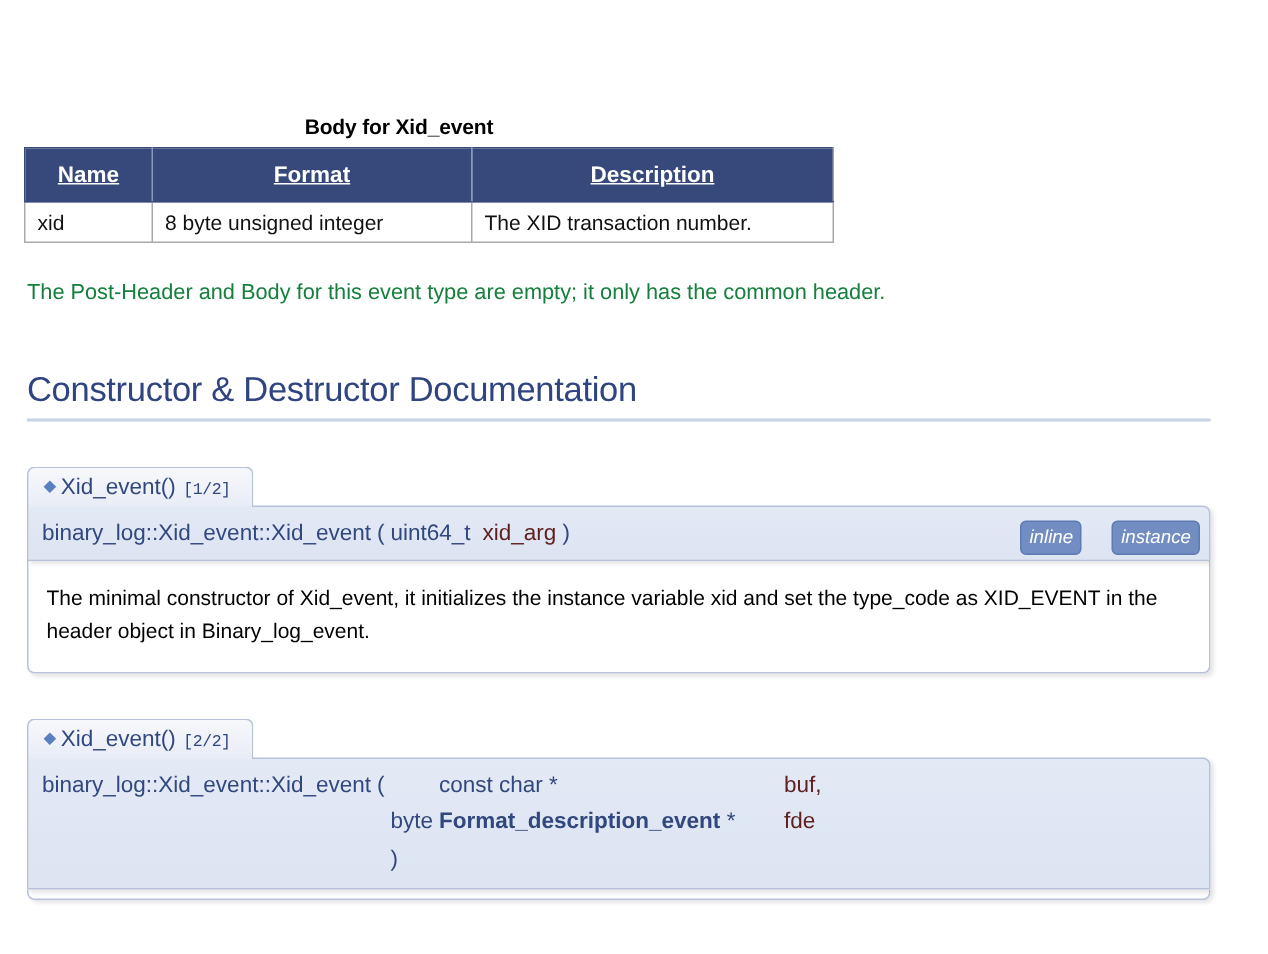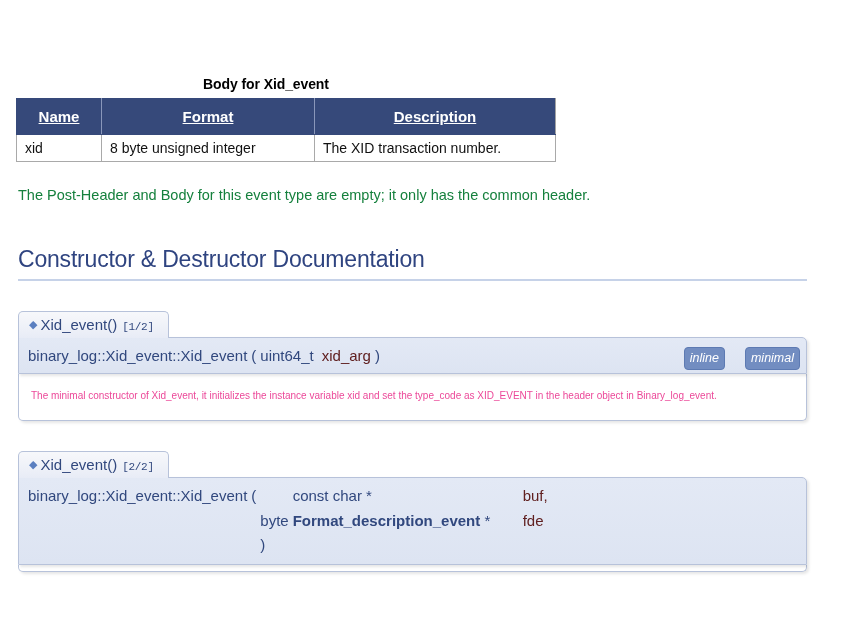--- a/index.html
+++ b/index.html
@@ -177,22 +177,22 @@
     border-radius: 4px;
     border: 1px solid #5d7ab2;
   }
 
   .memdoc {
     background: #ffffff;
     border: 1px solid #b7c2da;
     border-top: none;
     border-radius: 0 0 5px 5px;
     padding: 14px 12px 16px 12px;
-    font-size: 10px;
-    color: #ec4899;
+    font-size: 14px;
+    color: #000000;
     line-height: 1.55;
     box-shadow: 2px 2px 3px rgba(0,0,0,0.10);
   }
   .memdoc p { margin: 0; }
 
   
   .memproto-tall .memname-table { margin-bottom: 2px; }
 
   
   .watermark {
@@ -251,21 +251,21 @@
           <td class="mp-pad-left">binary_log::Xid_event::Xid_event</td>
           <td class="punct" style="padding-left:4px !important;padding-right:4px !important;">(</td>
           <td class="paramtype">uint64_t</td>
           <td class="paramname">xid_arg</td>
           <td class="punct" style="padding-left:4px !important;padding-right:9px !important;">)</td>
         </tr>
       </tbody>
         </table>
       <div class="mlabels">
         <span class="mlabel">inline</span>
-        <span class="mlabel">minimal</span>
+        <span class="mlabel">instance</span>
       </div>
     </div>
 
     <div class="memdoc">
       <p>The minimal constructor of Xid_event, it initializes the instance variable xid and set the type_code as XID_EVENT in the header object in Binary_log_event.</p>
     </div>
   </div>
 
   <div class="memitem-spacer-top"></div>
   <div class="memitem">

